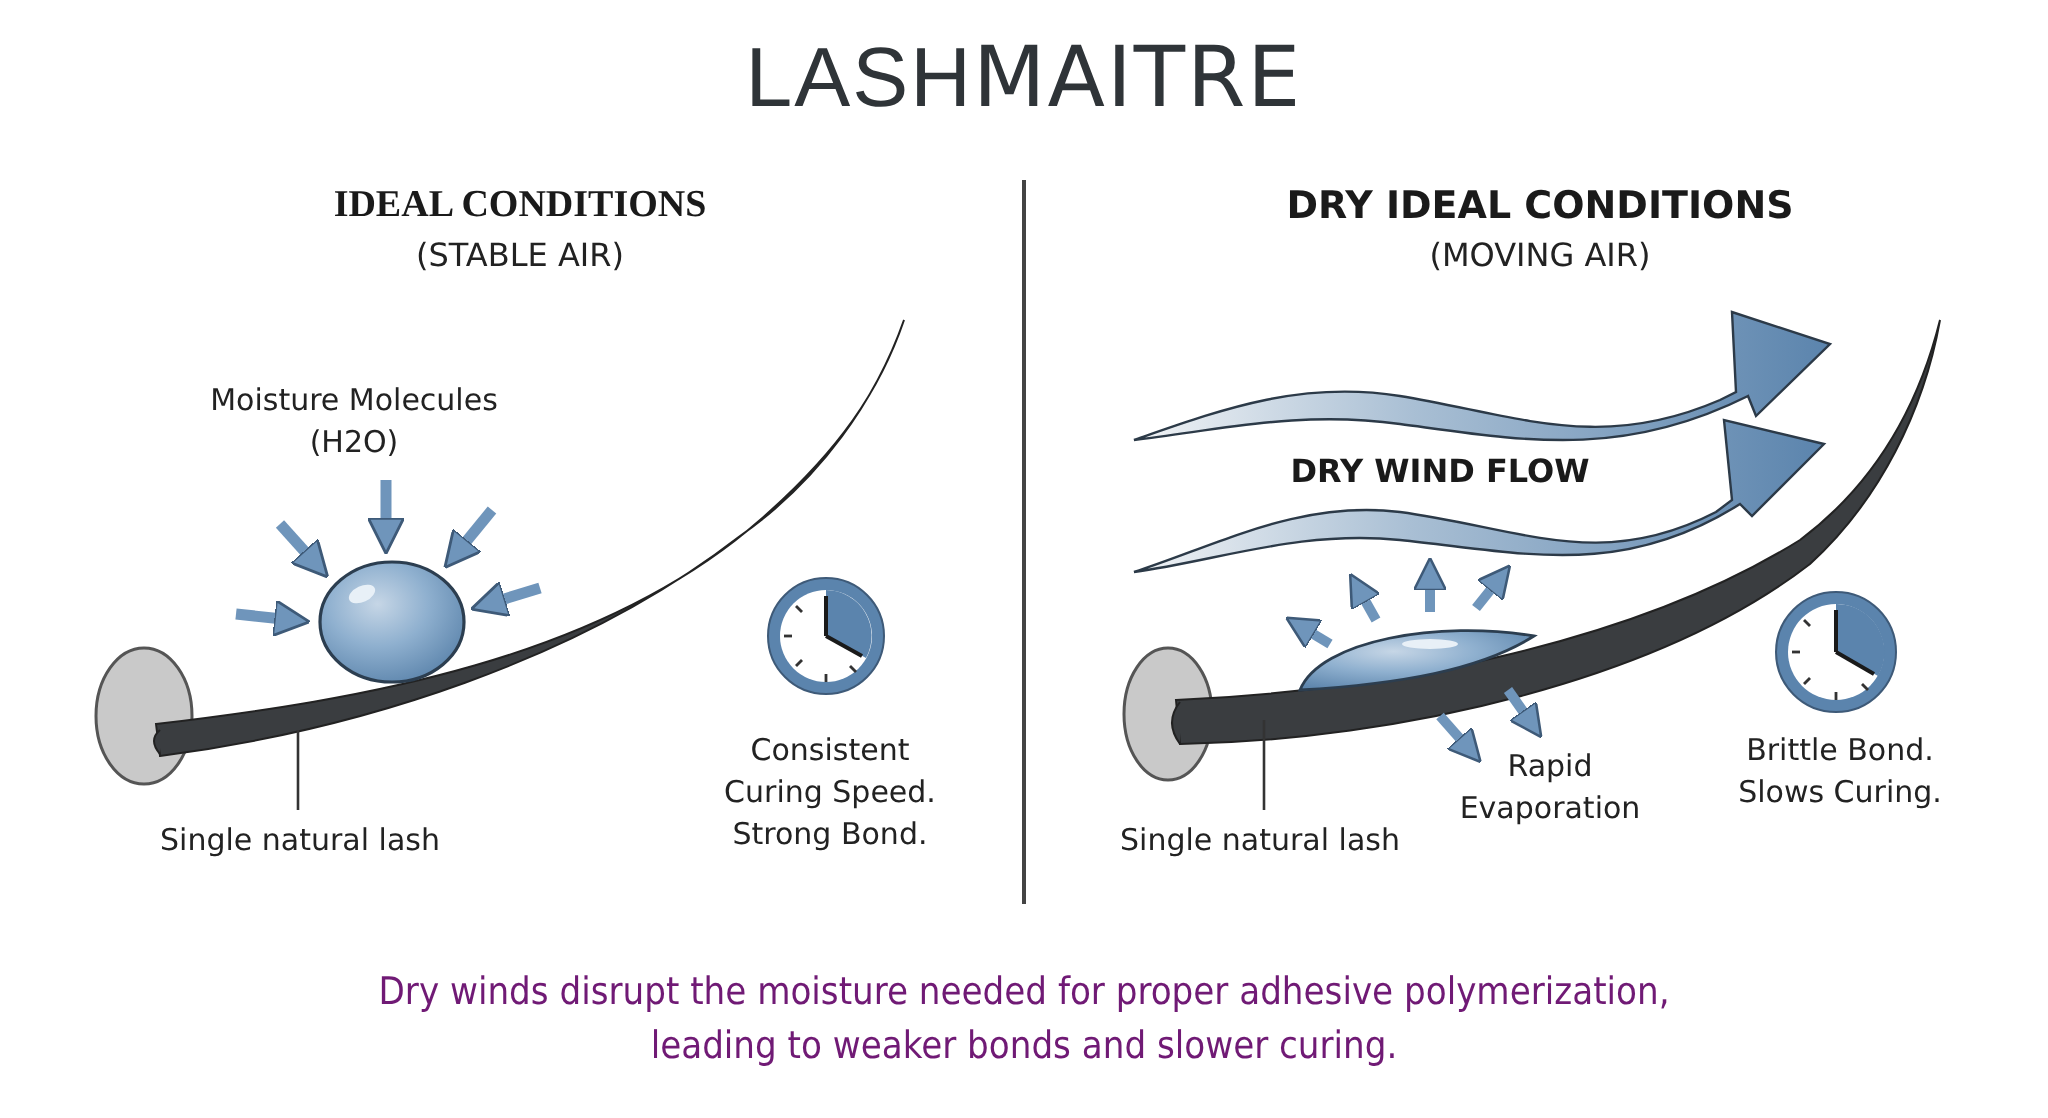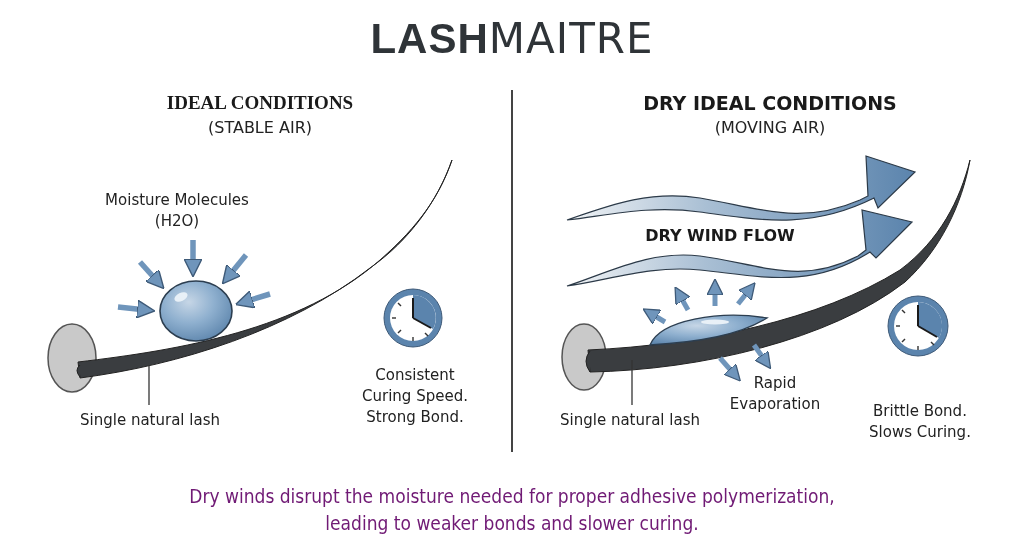--- a/index.html
+++ b/index.html
@@ -1,19 +1,19 @@
 <!DOCTYPE html>
 <html><head>
 <meta charset="utf-8">
 <style>
   html, body { margin:0; padding:0; background:#ffffff; }
   body { width:1024px; height:559px; position:relative; overflow:hidden; font-family:"DejaVu Sans", sans-serif; color:#1e1e1e; }
   .abs { position:absolute; }
   .brand { left:0; width:1024px; top:14px; text-align:center; font-size:42px; letter-spacing:1px; color:#2f3438; }
-  .brand .light { font-weight:700; font-family:"Liberation Sans", sans-serif; }
+  .brand .light { font-weight:400; font-family:"Liberation Sans", sans-serif; }
   .brand .bold { font-weight:400; font-family:"DejaVu Sans", sans-serif; }
   .title { font-weight:700; font-size:19px; text-align:center; color:#1a1a1a; }
   .subtitle { font-size:16px; text-align:center; color:#222; }
   .label { font-size:15px; color:#222; text-align:center; line-height:21px; }
   .divider { left:511px; top:90px; width:2px; height:362px; background:#444; }
   .footer { left:0; width:1024px; top:483px; text-align:center; font-size:19px; line-height:27px; color:#701a75; font-family:"DejaVu Sans Condensed","DejaVu Sans", sans-serif; }
   svg { position:absolute; left:0; top:0; }
 </style>
 </head>
 <body>
@@ -133,21 +133,21 @@
   <div>Curing Speed.</div>
   <div>Strong Bond.</div>
 </div>
 
 <div class="abs" style="left:620px;width:200px;top:226px;text-align:center;font-weight:700;font-size:16px;color:#1a1a1a;">DRY WIND FLOW</div>
 <div class="abs label" style="left:700px;width:150px;top:373px;">
   <div>Rapid</div>
   <div>Evaporation</div>
 </div>
 <div class="abs label" style="left:530px;width:200px;top:410px;">Single natural lash</div>
-<div class="abs label" style="left:845px;width:150px;top:365px;margin-top:36px;">
+<div class="abs label" style="left:845px;width:150px;top:365px;">
   <div>Brittle Bond.</div>
   <div>Slows Curing.</div>
 </div>
 
 <div class="abs footer">
   <div>Dry winds disrupt the moisture needed for proper adhesive polymerization,</div>
   <div>leading to weaker bonds and slower curing.</div>
 </div>
 
 </body></html>

